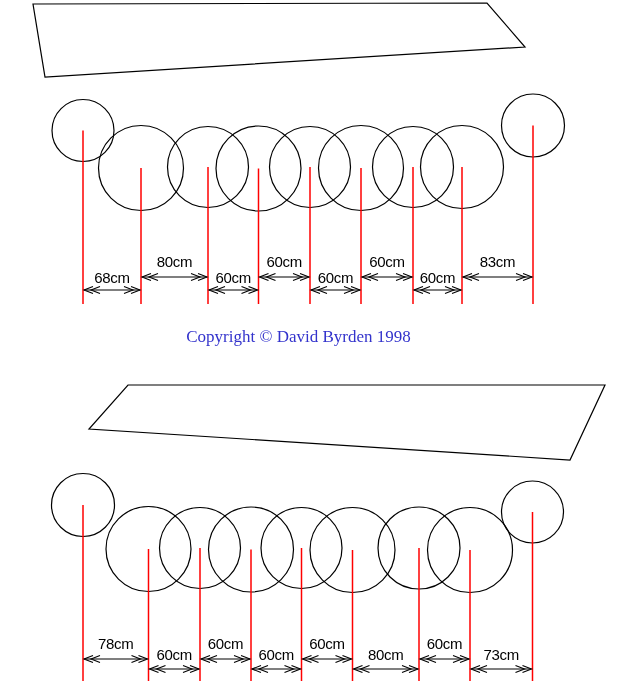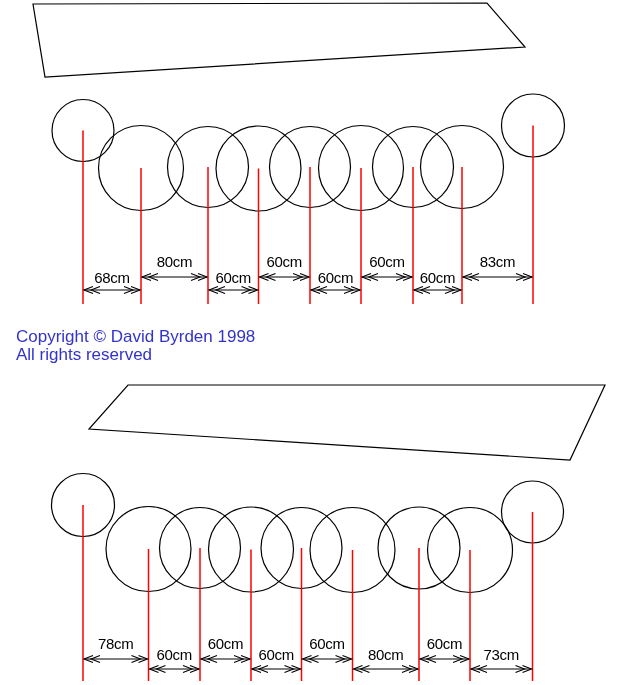--- a/index.html
+++ b/index.html
@@ -16,24 +16,25 @@
   .marker { stroke: var(--marker, #f00); stroke-width: 1.5; }
   .dim { stroke: var(--dim, #000); stroke-width: 1.1; fill: none; }
   .dim-label {
     fill: var(--dim, #000);
     font-family: "Liberation Sans", sans-serif;
     font-size: 15px;
     letter-spacing: -0.3px;
   }
   .copyright {
     position: absolute;
-    left: 16px; top: 328px;
+    left: 0; top: 328px;
     width: 597px;
+    text-align: center;
     color: var(--copyright, #3333cc);
-    font-family: Liberation Sans, sans-serif;
+    font-family: Liberation Serif, serif;
     font-size: 17px;
     line-height: 18px;
   }
 </style>
 </head>
 <body>
 
 <div id="page">
   <svg id="diagram-canvas" width="619" height="685" viewBox="0 0 619 685">
       <g>
@@ -203,15 +204,14 @@
           <path d="M 487 665.5 L 478 669 L 487 672.5" class="dim"></path>
           <path d="M 522.5 665.5 L 531.5 669 L 522.5 672.5" class="dim"></path>
           <path d="M 515.5 665.5 L 524.5 669 L 515.5 672.5" class="dim"></path>
           <text x="501.25" y="659.5" text-anchor="middle" class="dim-label">73cm</text>
         </g>
       </g>
     </svg>
 
   <div class="copyright">
     <div>Copyright © David Byrden 1998</div>
-    <div>All rights reserved</div>
   </div>
 </div>
 
 </body></html>

